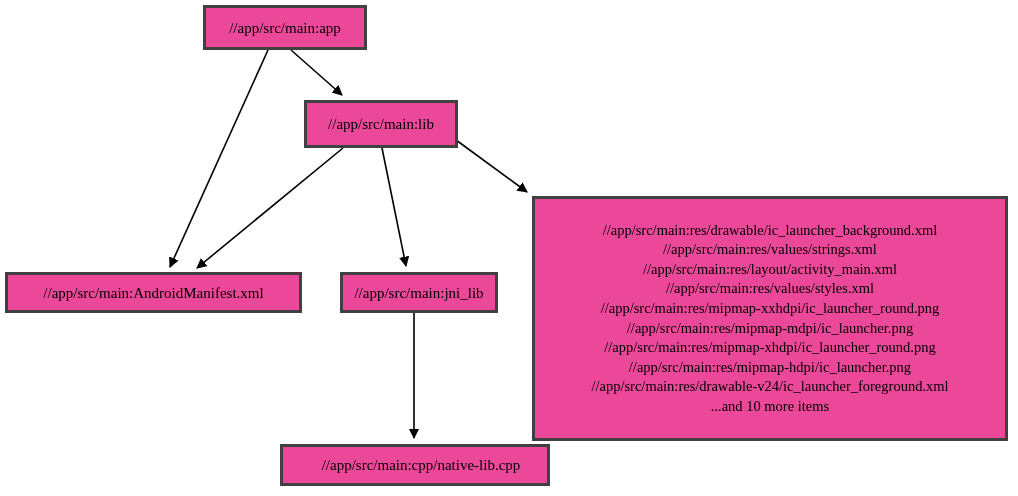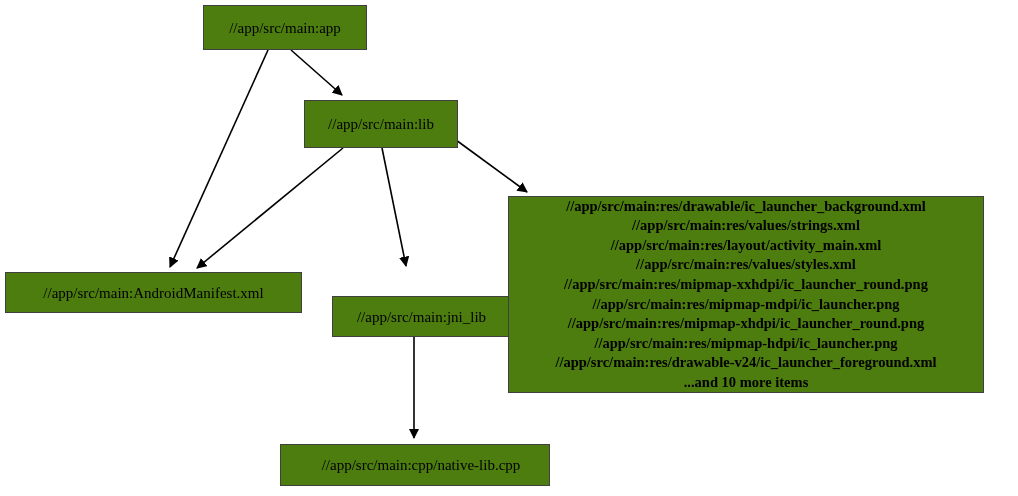--- a/index.html
+++ b/index.html
@@ -11,22 +11,22 @@
     position: relative;
     width: 1018px;
     height: 496px;
     background: #ffffff;
     font-family: "Liberation Serif", "DejaVu Serif", serif;
     overflow: hidden;
   }
   .node {
     position: absolute;
     box-sizing: border-box;
-    border: 1px solid #404040;
-    background: #4d7c0f;
+    border: 3px solid #404040;
+    background: #ec4899;
     display: flex;
     align-items: center;
     justify-content: center;
     color: #000000;
     font-size: 15px;
     line-height: 18px;
     white-space: pre;
     text-align: center;
     z-index: 2;
   }
@@ -41,22 +41,22 @@
     top: 0;
     width: 1018px;
     height: 496px;
     z-index: 1;
     pointer-events: none;
   }
   
   #n-app      { left: 203px; top: 5px;   width: 164px; height: 45px; }
   #n-lib      { left: 304px; top: 100px; width: 154px; height: 48px; }
   #n-manifest { left: 5px;   top: 272px; width: 297px; height: 41px; }
-  #n-jni      { left: 332px; top: 272px; width: 179px; height: 41px; margin-top: 24px; }
-  #n-res      { left: 508px; top: 196px; width: 476px; height: 197px; font-weight: bold; }
+  #n-jni      { left: 340px; top: 272px; width: 158px; height: 41px; }
+  #n-res      { left: 532px; top: 196px; width: 476px; height: 245px; }
   #n-native   { left: 280px; top: 444px; width: 270px; height: 42px; padding-left: 12px; }
 </style>
 </head>
 <body>
 
 <div id="canvas">
 
   <svg id="edges" viewBox="0 0 1018 496" xmlns="http://www.w3.org/2000/svg">
     <defs>
       <marker id="arrow" viewBox="0 0 10 10" refX="9" refY="5" markerWidth="6.5" markerHeight="6.5" orient="auto-start-reverse">

